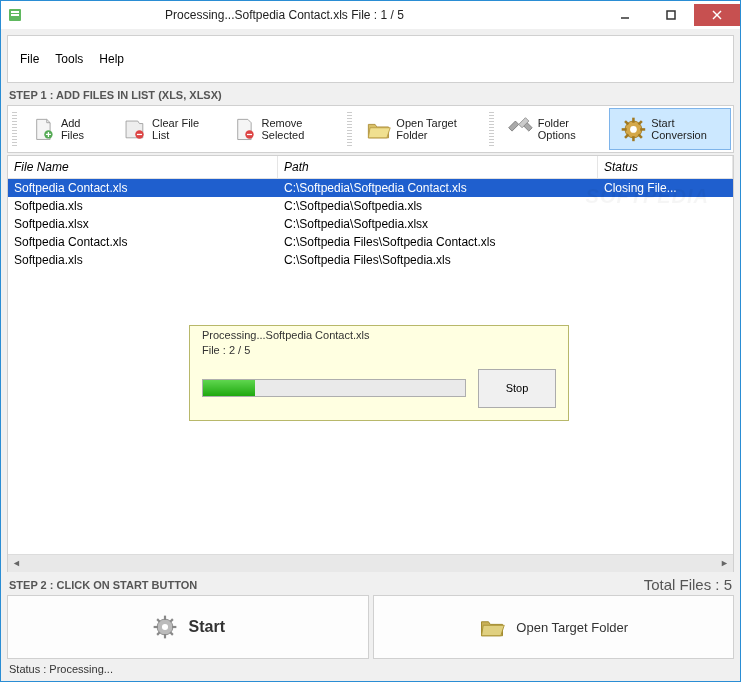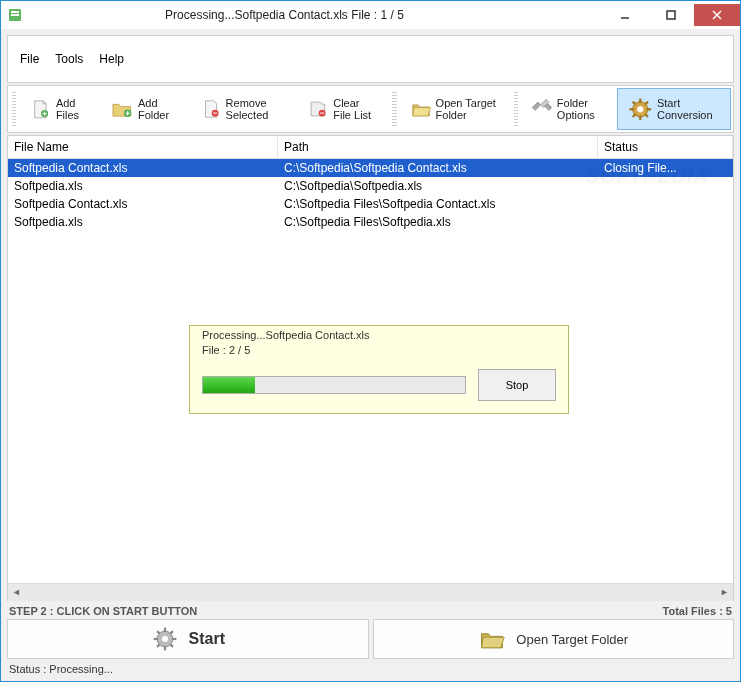--- a/index.html
+++ b/index.html
@@ -14,46 +14,46 @@
 .content { flex: 1; background: #f0f0f0; padding: 6px; display: flex; flex-direction: column; position: relative; }
 .menubar { background: #fff; border: 1px solid #d0d0d0; padding: 14px 4px; font-size: 12px; display: flex; margin-bottom: 2px; }
 .menubar span { padding: 2px 8px; cursor: default; }
 .step-label { font-size: 11px; font-weight: bold; color: #555; padding: 4px 2px; }
 .toolbar { background: #fff; border: 1px solid #d0d0d0; display: flex; padding: 2px; }
 .tbtn { display: flex; flex-direction: row; align-items: center; justify-content: center; padding: 4px 10px; font-size: 11px; color: #222; gap: 4px; border: 1px solid transparent; cursor: default; }
 .tbtn.active { background: #cce8ff; border: 1px solid #7eb4ea; }
 .tbtn-icon { width: 32px; height: 32px; display: flex; align-items: center; justify-content: center; }
 .grip { width: 6px; background: repeating-linear-gradient(to bottom, #ccc 0 1px, transparent 1px 3px); margin: 4px 2px; }
 .table-wrap { background: #fff; border: 1px solid #d0d0d0; flex: 1; display: flex; flex-direction: column; margin-top: 2px; position: relative; }
-.thead { display: flex; background: #fff; border-bottom: 1px solid #e0e0e0; }
+.thead { display: flex; background: #fff; border-bottom: 1px solid #e0e0e0; font-style: italic; }
 .th { font-size: 12px; padding: 4px 6px; border-right: 1px solid #e5e5e5; }
 .col-name { width: 270px; }
 .col-path { width: 320px; }
 .col-status { flex: 1; }
 .tbody { flex: 1; overflow: hidden; position: relative; }
 .tr { display: flex; font-size: 12px; height: 18px; align-items: center; }
 .tr.selected { background: #1f5fce; color: #fff; }
 .td { padding: 1px 6px; white-space: nowrap; overflow: hidden; }
 .watermark { position: absolute; top: 6px; right: 24px; font-size: 20px; font-style: italic; font-weight: bold; color: rgba(0,0,0,0.04); letter-spacing: 1px; }
 .hscroll { height: 17px; background: #f0f0f0; border-top: 1px solid #dcdcdc; display: flex; align-items: center; }
 .hscroll .arrow { width: 17px; height: 17px; background: #e8e8e8; display: flex; align-items: center; justify-content: center; font-size: 9px; color: #666; }
 .hscroll .track { flex: 1; background: #e8e8e8; height: 17px; }
 .step2row { display: flex; align-items: center; justify-content: space-between; padding: 4px 2px 2px; }
-.total-files { font-size: 11px; font-weight: bold; color: #555; }
+.total-files { font-size: 15px; font-weight: normal; color: #555; }
 .bigbtns { display: flex; gap: 4px; }
-.bigbtn { flex: 1; background: #fdfdfd; border: 1px solid #d0d0d0; height: 40px; display: flex; align-items: center; justify-content: center; gap: 10px; font-size: 16px; font-weight: bold; color: #333; }
+.bigbtn { flex: 1; background: #fdfdfd; border: 1px solid #d0d0d0; height: 64px; display: flex; align-items: center; justify-content: center; gap: 10px; font-size: 16px; font-weight: bold; color: #333; }
 .bigbtn .icon { width: 28px; height: 28px; }
 .bigbtn.target { font-weight: normal; font-size: 13px; }
 .statusbar { font-size: 11px; padding: 4px 2px 0; color: #333; }
 .dialog { position: absolute; left: 188px; top: 296px; width: 380px; background: #ffffe1; border: 1px solid #b8b86a; padding: 2px 12px 12px; box-shadow: 0 0 0 rgba(0,0,0,0); }
 .dialog .dtext { font-size: 11px; color: #333; line-height: 1.4; margin-bottom: 10px; }
 .dialog .drow { display: flex; align-items: center; gap: 12px; }
 .dialog .pbar { flex: 1; height: 18px; border: 1px solid #aeaeae; background: #eaeaea; position: relative; }
 .dialog .pfill { position: absolute; left: 0; top: 0; bottom: 0; width: 20%; background: linear-gradient(to bottom, #5fd64f, #1fa80f); }
-.dialog .stopbtn { width: 78px; height: 32px; background: #f0f0f0; border: 1px solid #acacac; font-size: 11px; }
+.dialog .stopbtn { width: 78px; height: 39px; background: #f0f0f0; border: 1px solid #acacac; font-size: 11px; }
 </style>
 </head>
 <body>
 
 <div class="window">
   <div class="titlebar">
     <span class="titlebar-icon">
       <svg viewBox="0 0 16 16">
           <rect x="2" y="2" width="12" height="12" fill="#5fb85f" rx="1"></rect>
           <rect x="4" y="4" width="8" height="2" fill="#fff"></rect>
@@ -81,63 +81,54 @@
     </div>
   </div>
 
   <div class="content">
     <div class="menubar">
       <span>File</span>
       <span>Tools</span>
       <span>Help</span>
     </div>
 
+    <div class="step-label">STEP 1 : ADD FILES IN LIST (XLS, XLSX)</div>
 
     <div class="toolbar">
       <div class="grip"></div>
       <div class="tbtn">
         <span class="tbtn-icon">
             <svg viewBox="0 0 32 32">
               <path d="M8 4h12l4 4v20H8z" fill="#f5f5f5" stroke="#999"></path>
               <path d="M20 4v4h4" fill="none" stroke="#999"></path>
               <circle cx="22" cy="22" r="5" fill="#5a5"></circle>
               <path d="M22 19v6M19 22h6" stroke="#fff" stroke-width="1.5"></path>
             </svg>
           </span>
         <span>Add Files</span>
       </div>
       <div class="tbtn">
         <span class="tbtn-icon">
             <svg viewBox="0 0 32 32">
-              <path d="M4 10h8l2 3h14v13H4z" fill="#e8d078" stroke="#b89840"></path>
-              <circle cx="24" cy="22" r="5" fill="#5a5"></circle>
-              <path d="M24 19v6M21 22h6" stroke="#fff" stroke-width="1.5"></path>
-            </svg>
-          </span>
-        <span>Add Folder</span>
+              <path d="M6 6h14l2 3h4v17H6z" fill="#eee" stroke="#999"></path>
+              <circle cx="22" cy="22" r="5" fill="#d44"></circle>
+              <path d="M19 22h6" stroke="#fff" stroke-width="1.5"></path>
+            </svg>
+          </span>
+        <span>Clear File List</span>
       </div>
       <div class="tbtn">
         <span class="tbtn-icon">
             <svg viewBox="0 0 32 32">
               <path d="M8 4h12l4 4v20H8z" fill="#f5f5f5" stroke="#999"></path>
               <circle cx="22" cy="22" r="5" fill="#d44"></circle>
               <path d="M19 22h6" stroke="#fff" stroke-width="1.5"></path>
             </svg>
           </span>
         <span>Remove Selected</span>
-      </div>
-      <div class="tbtn">
-        <span class="tbtn-icon">
-            <svg viewBox="0 0 32 32">
-              <path d="M6 6h14l2 3h4v17H6z" fill="#eee" stroke="#999"></path>
-              <circle cx="22" cy="22" r="5" fill="#d44"></circle>
-              <path d="M19 22h6" stroke="#fff" stroke-width="1.5"></path>
-            </svg>
-          </span>
-        <span>Clear File List</span>
       </div>
       <div class="grip"></div>
       <div class="tbtn">
         <span class="tbtn-icon">
             <svg viewBox="0 0 32 32">
               <path d="M4 10h8l2 3h14v13H4z" fill="#d8c068" stroke="#a88830"></path>
               <path d="M6 14h24l-4 12H4z" fill="#f0e090" stroke="#b89840"></path>
             </svg>
           </span>
         <span>Open Target Folder</span>
@@ -182,20 +173,25 @@
       <div class="tbody" id="tbody">
         <div class="watermark">SOFTPEDIA</div>
       <div class="tr selected">
             <div class="td col-name">Softpedia Contact.xls</div>
             <div class="td col-path">C:\Softpedia\Softpedia Contact.xls</div>
             <div class="td col-status">Closing File...</div>
           </div>
           <div class="tr">
             <div class="td col-name">Softpedia.xls</div>
             <div class="td col-path">C:\Softpedia\Softpedia.xls</div>
+            <div class="td col-status"></div>
+          </div>
+          <div class="tr">
+            <div class="td col-name">Softpedia.xlsx</div>
+            <div class="td col-path">C:\Softpedia\Softpedia.xlsx</div>
             <div class="td col-status"></div>
           </div>
           <div class="tr">
             <div class="td col-name">Softpedia Contact.xls</div>
             <div class="td col-path">C:\Softpedia Files\Softpedia Contact.xls</div>
             <div class="td col-status"></div>
           </div>
           <div class="tr">
             <div class="td col-name">Softpedia.xls</div>
             <div class="td col-path">C:\Softpedia Files\Softpedia.xls</div>

